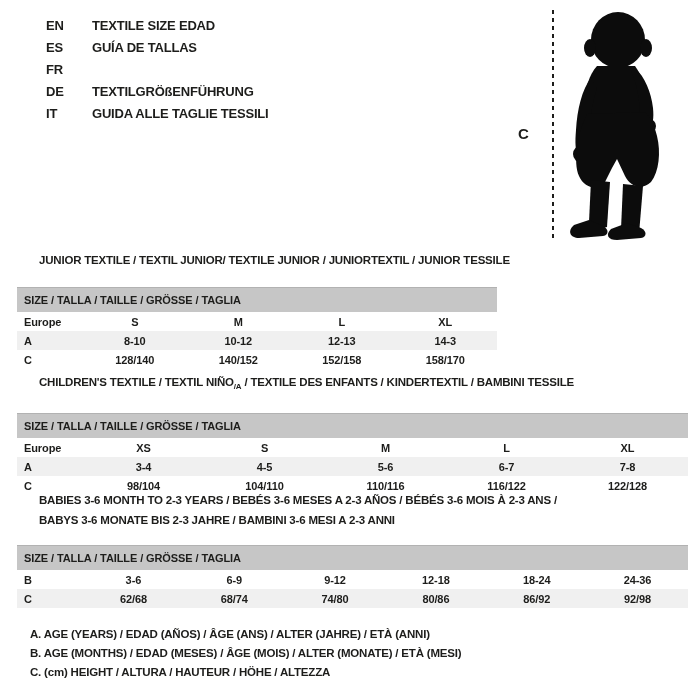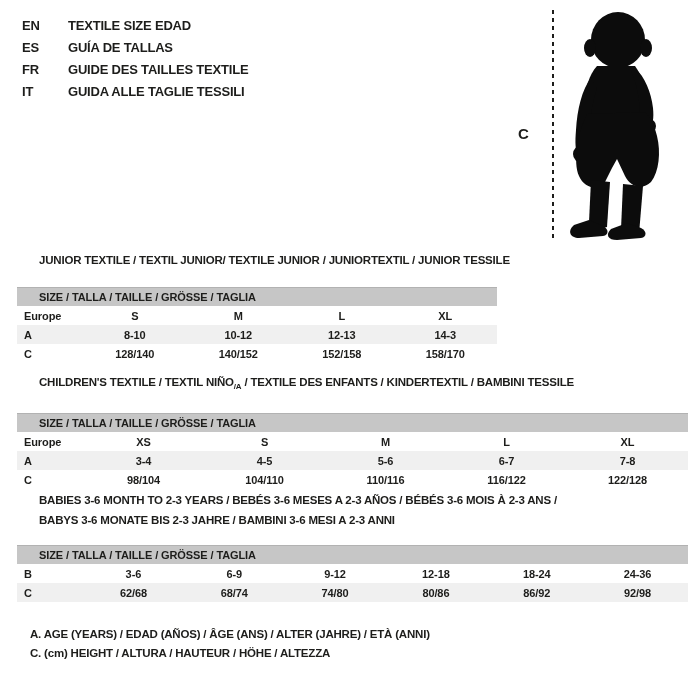--- a/index.html
+++ b/index.html
@@ -3,43 +3,43 @@
 <meta charset="utf-8">
 <style>
   html,body{margin:0;padding:0;background:#ffffff;}
   .canvas{
     position:relative;width:700px;height:700px;background:var(--bg,#fff);
     color:var(--ink,#1d1d1b);font-family:"Liberation Sans",sans-serif;
     overflow:hidden;
   }
   
   .lang-list{position:absolute;left:22px;top:15px;font-weight:700;font-size:13px;line-height:22px;letter-spacing:-0.2px;}
-  .lang-row{display:flex;}
+  .lang-row{display:flex;margin-left:24px;}
   .lang-code{width:46px;flex:0 0 46px;}
   
   .measure-line{
     position:absolute;left:552px;top:10px;width:2px;height:232px;
     background:repeating-linear-gradient(to bottom,var(--ink,#1d1d1b) 0 4px,transparent 4px 8px);
   }
   .measure-label{position:absolute;left:518px;top:125px;font-weight:700;font-size:15px;}
   .baby-svg{position:absolute;left:565px;top:10px;}
   
   .section{position:absolute;left:17px;}
   .section-0{top:250px;}
   .section-1{top:372px;}
   .section-2{top:490px;}
   .table-title{font-weight:700;font-size:11.5px;line-height:20px;margin-left:22px;letter-spacing:-0.2px;white-space:nowrap;}
   .table-title .sub{font-size:8px;vertical-align:sub;}
   .sizetable{border-collapse:collapse;table-layout:fixed;font-size:11px;font-weight:700;letter-spacing:-0.1px;}
   .section-0 .sizetable{width:480px;margin-top:17px;}
   .section-1 .sizetable{width:671px;margin-top:16px;}
   .section-2 .sizetable{width:671px;margin-top:15px;}
   .sizetable th.band{
-    background:var(--band,#c6c6c6);text-align:left;height:18px;
-    padding:0 0 0 22px;font-size:11px;font-weight:700;border-top:1px solid #b2b2b2;
+    background:var(--band,#c6c6c6);text-align:left;height:24px;
+    padding:0 0 0 7px;font-size:11px;font-weight:700;border-top:1px solid #b2b2b2;
   }
   .sizetable td{height:19px;padding:0;text-align:center;vertical-align:middle;}
   .sizetable td.rowlabel{text-align:left;padding-left:7px;}
   .sizetable tr.striped td{background:var(--stripe,#f0f0f0);}
   
   .footnotes{position:absolute;left:22px;top:625px;font-weight:700;font-size:11.5px;line-height:19px;letter-spacing:-0.2px;margin-left:8px;}
 </style>
 </head>
 <body>
 
@@ -49,21 +49,24 @@
       <div class="lang-row">
         <span class="lang-code">EN</span>
         <span class="lang-label">TEXTILE SIZE EDAD</span>
       </div>
       <div class="lang-row">
         <span class="lang-code">ES</span>
         <span class="lang-label">GUÍA DE TALLAS</span>
       </div>
       <div class="lang-row">
         <span class="lang-code">FR</span>
-        <span class="lang-label">GUIDE DES TAILLES TEXTILE</span>
+      </div>
+      <div class="lang-row">
+        <span class="lang-code">DE</span>
+        <span class="lang-label">TEXTILGRÖßENFÜHRUNG</span>
       </div>
       <div class="lang-row">
         <span class="lang-code">IT</span>
         <span class="lang-label">GUIDA ALLE TAGLIE TESSILI</span>
       </div>
     </div>
 
   <div>
     <div class="measure-line"></div>
     <div class="measure-label">C</div>
@@ -222,15 +225,16 @@
               <td>86/92</td>
               <td>92/98</td>
             </tr>
           </tbody>
         </table>
       </div>
     </div>
 
   <div class="footnotes" id="footnotes">
       <div class="footnote-line">A. AGE (YEARS) / EDAD (AÑOS) / ÂGE (ANS) / ALTER (JAHRE) / ETÀ (ANNI)</div>
+      <div class="footnote-line">B. AGE (MONTHS) / EDAD (MESES) / ÂGE (MOIS) / ALTER (MONATE) / ETÀ (MESI)</div>
       <div class="footnote-line">C. (cm) HEIGHT / ALTURA / HAUTEUR / HÖHE / ALTEZZA</div>
     </div>
 </div>
 
 </body></html>

